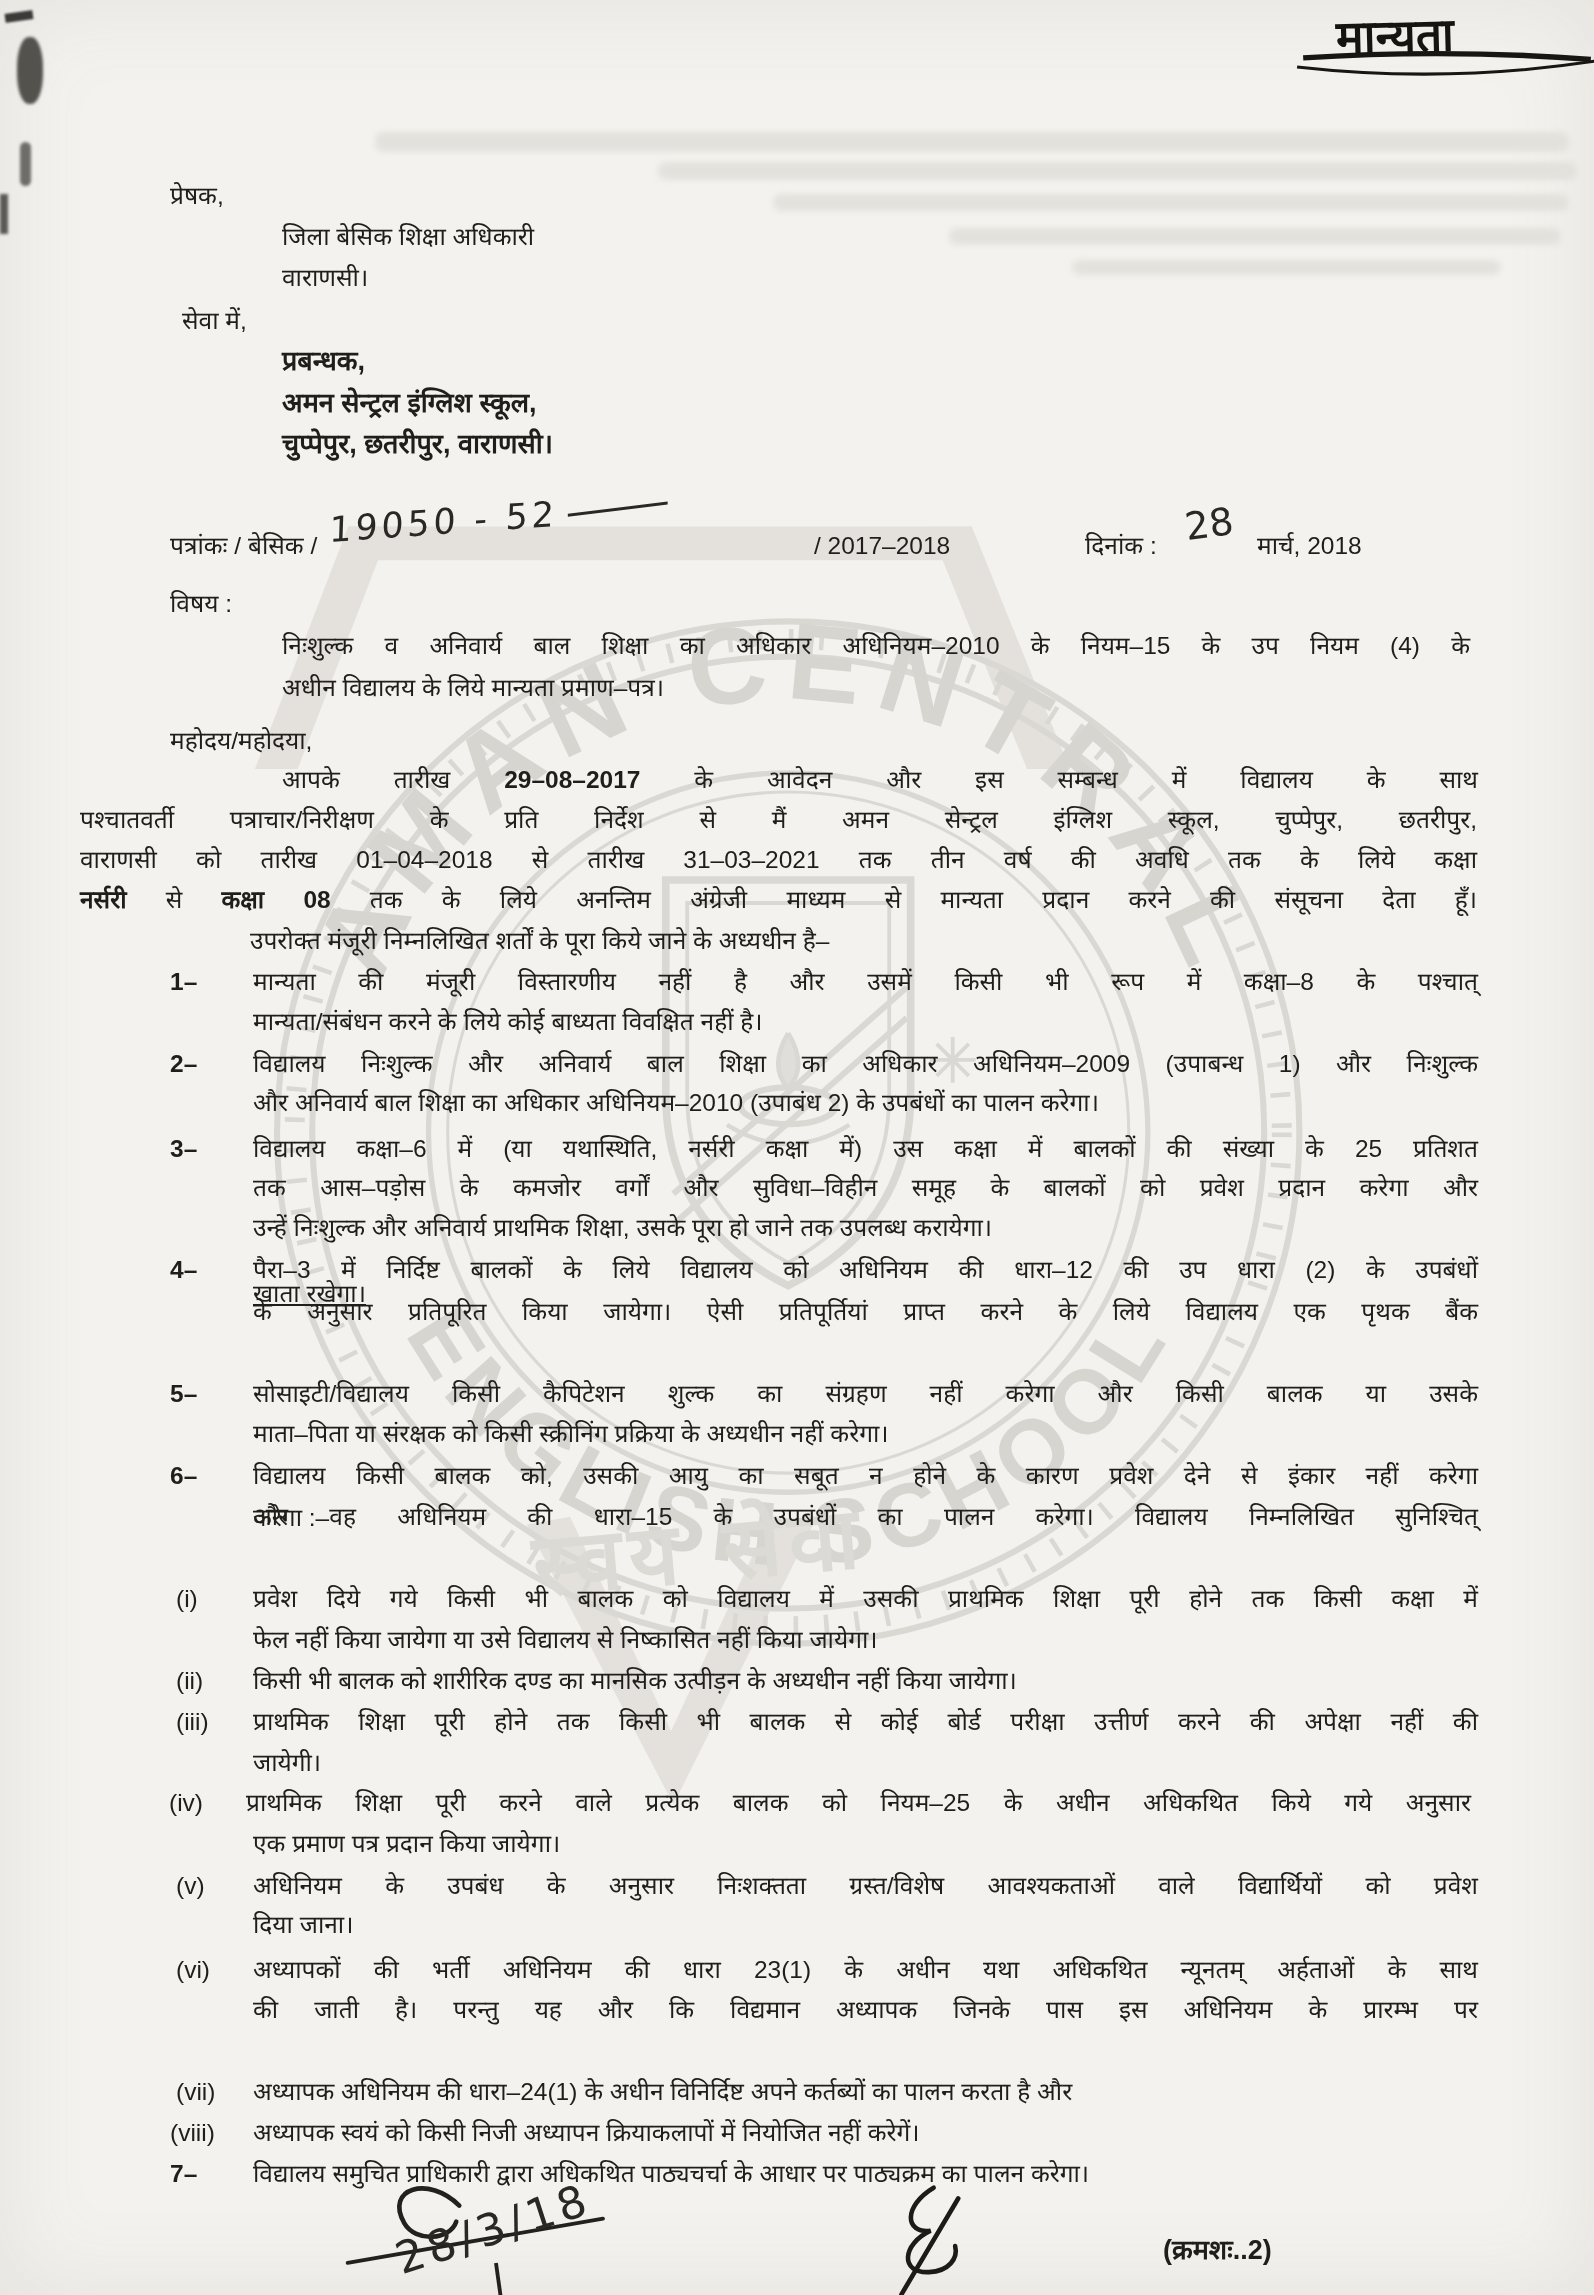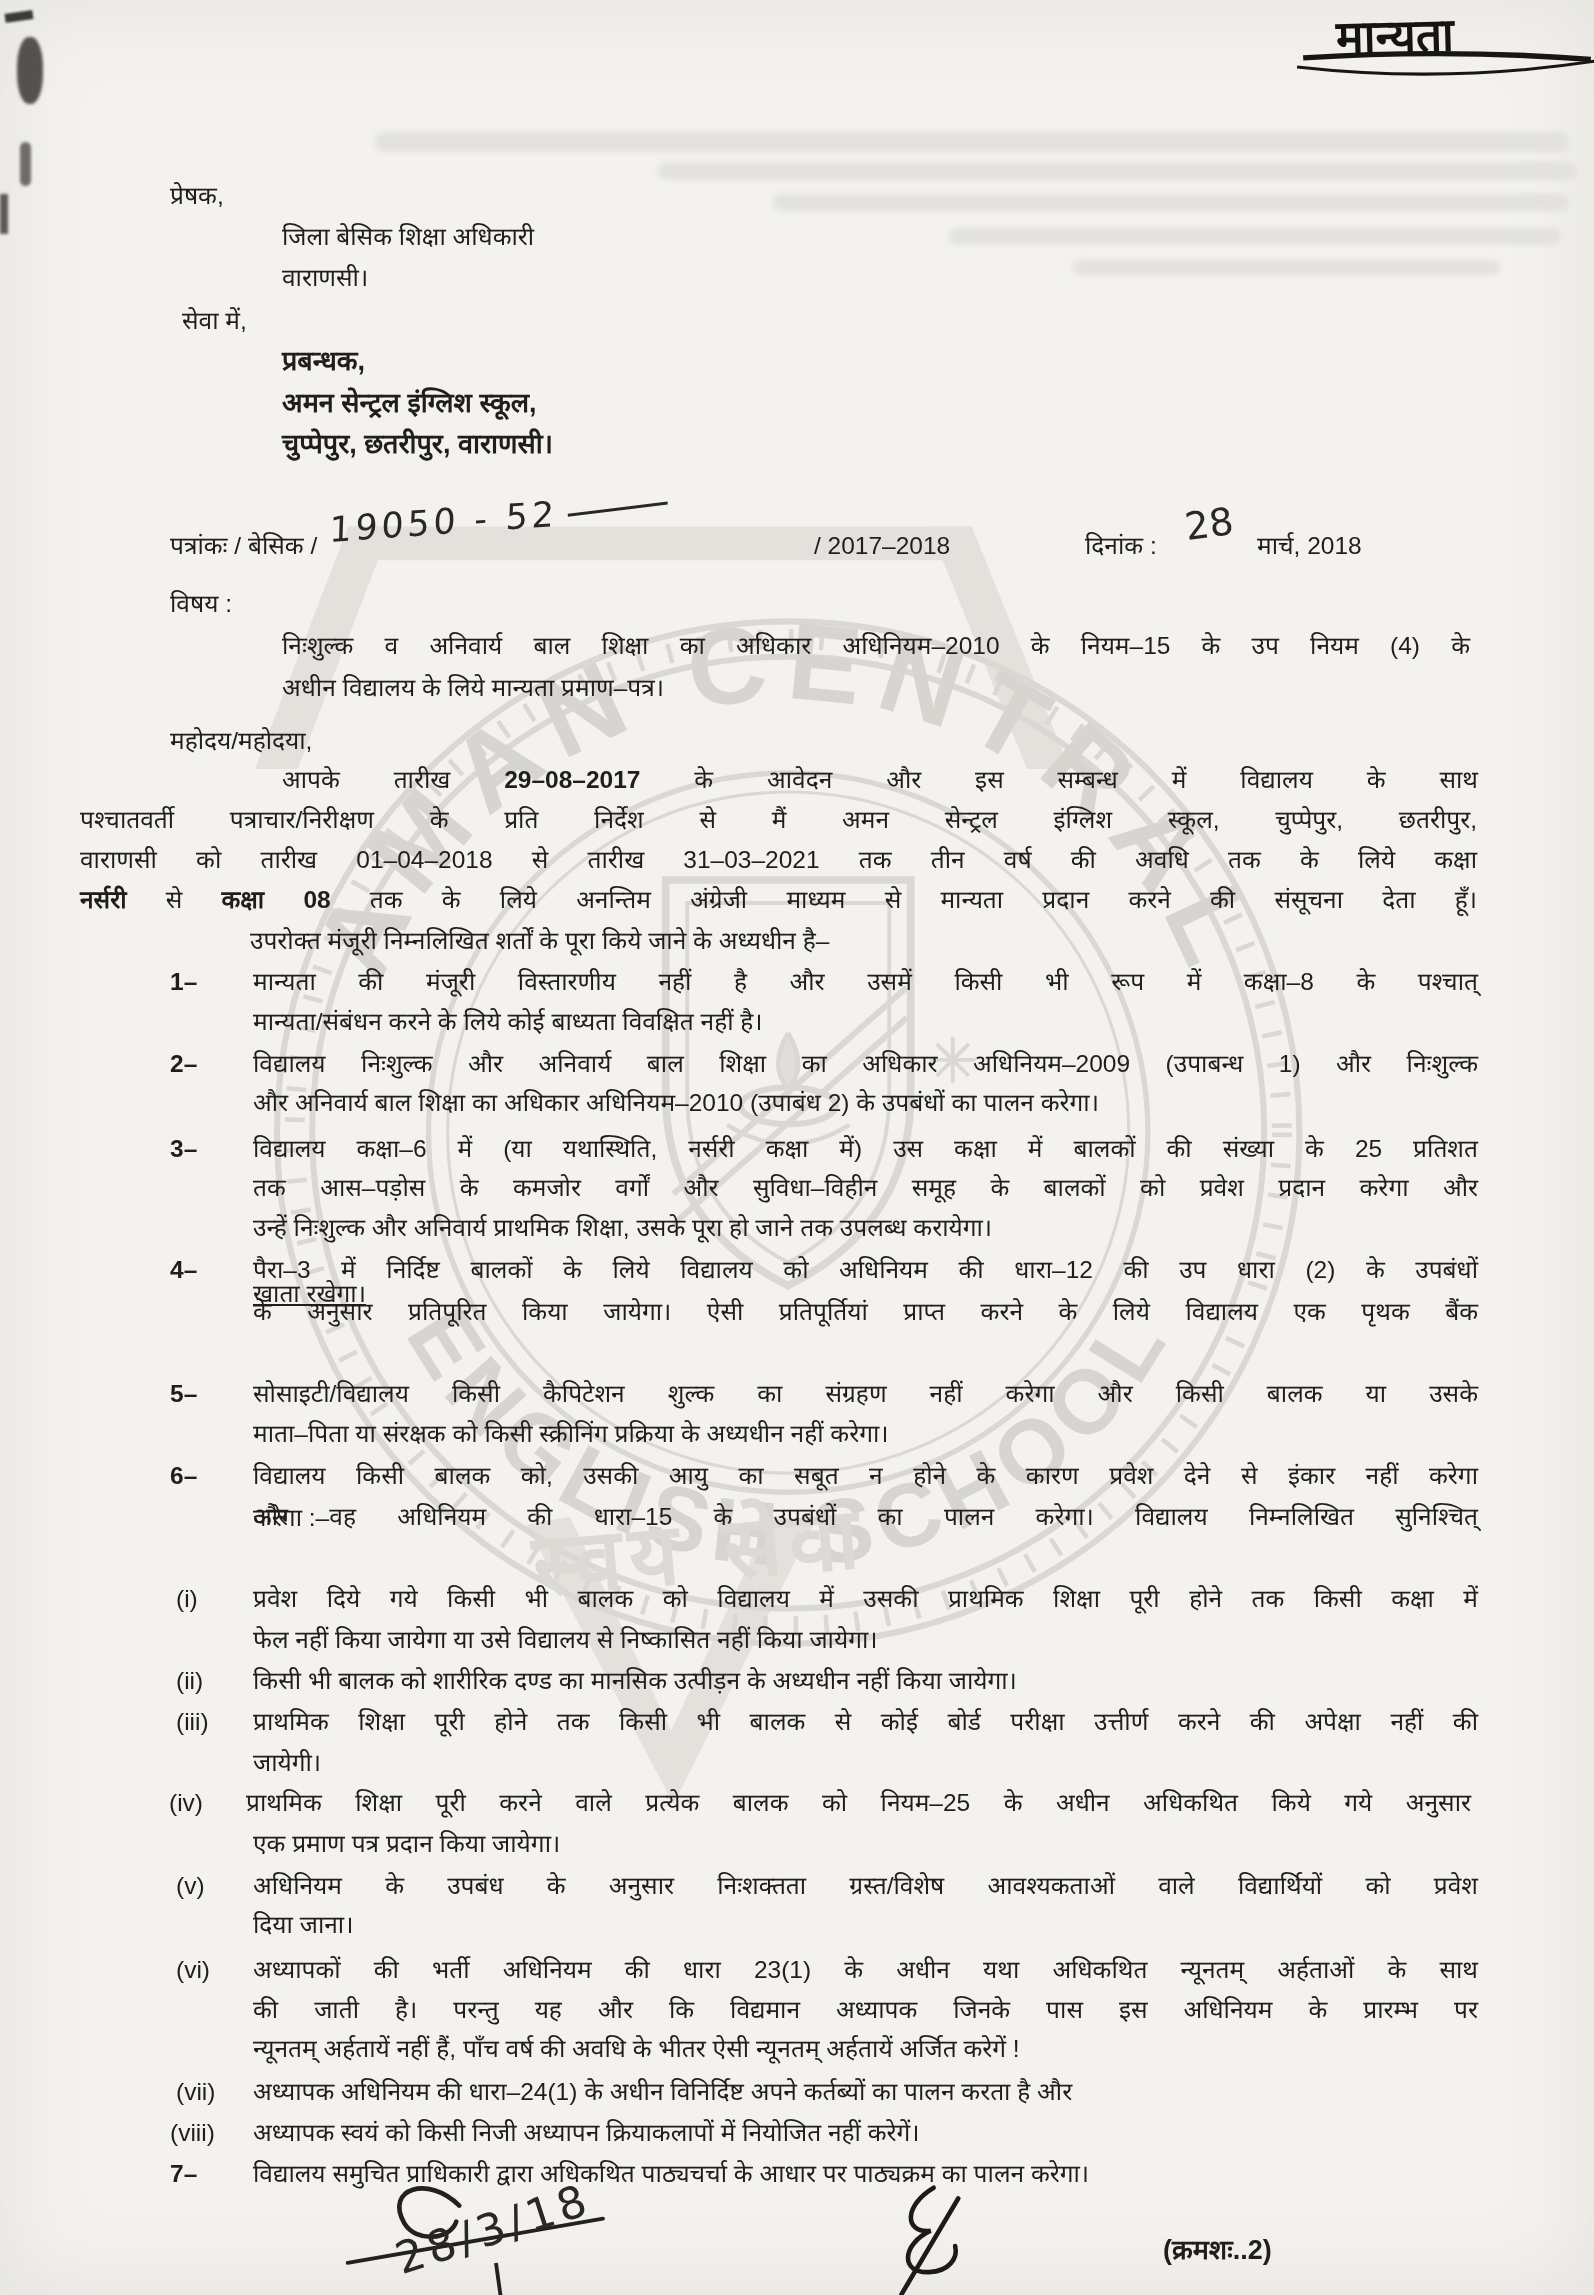--- a/index.html
+++ b/index.html
@@ -174,21 +174,20 @@
   <div class="ln" style="left:253px;top:1745px;">जायेगी।</div>
 
   <div class="ln j" style="left:246px;top:1785px;width:1225px;"><span class="mark-roman">(iv)</span><span>प्राथमिक शिक्षा पूरी करने वाले प्रत्येक बालक को नियम–25 के अधीन अधिकथित किये गये अनुसार</span></div>
   <div class="ln" style="left:253px;top:1826px;">एक प्रमाण पत्र प्रदान किया जायेगा।</div>
 
   <div class="ln j" style="left:253px;top:1868px;width:1225px;"><span class="mark-roman">(v)</span><span>अधिनियम के उपबंध के अनुसार निःशक्तता ग्रस्त/विशेष आवश्यकताओं वाले विद्यार्थियों को प्रवेश</span></div>
   <div class="ln" style="left:253px;top:1907px;">दिया जाना।</div>
 
   <div class="ln j" style="left:253px;top:1952px;width:1225px;"><span class="mark-roman">(vi)</span><span>अध्यापकों की भर्ती अधिनियम की धारा 23(1) के अधीन यथा अधिकथित न्यूनतम् अर्हताओं के साथ</span></div>
   <div class="ln j" style="left:253px;top:1992px;width:1225px;">की जाती है। परन्तु यह और कि विद्यमान अध्यापक जिनके पास इस अधिनियम के प्रारम्भ पर</div>
-  <div class="ln" style="left:253px;top:2031px;">न्यूनतम् अर्हतायें नहीं हैं, पाँच वर्ष की अवधि के भीतर ऐसी न्यूनतम् अर्हतायें अर्जित करेगें !</div>
 
   <div class="ln" style="left:253px;top:2074px;"><span class="mark-roman">(vii)</span><span>अध्यापक अधिनियम की धारा–24(1) के अधीन विनिर्दिष्ट अपने कर्तब्यों का पालन करता है और</span></div>
 
   <div class="ln" style="left:253px;top:2115px;"><span class="mark-roman" style="left:-83px;">(viii)</span><span>अध्यापक स्वयं को किसी निजी अध्यापन क्रियाकलापों में नियोजित नहीं करेगें।</span></div>
 
   <div class="ln" style="left:253px;top:2156px;"><span class="mark b">7–</span><span>विद्यालय समुचित प्राधिकारी द्वारा अधिकथित पाठ्यचर्चा के आधार पर पाठ्यक्रम का पालन करेगा।</span></div>
 
   <svg class="datesvg" width="321" height="125" viewBox="0 0 420 163">
     <path d="M160 45 C120 5 62 22 88 68 C103 94 148 90 156 66" fill="none" stroke="#23211d" stroke-width="6" stroke-linecap="round"></path>
     <path d="M14 120 L348 62" fill="none" stroke="#23211d" stroke-width="5" stroke-linecap="round"></path>

